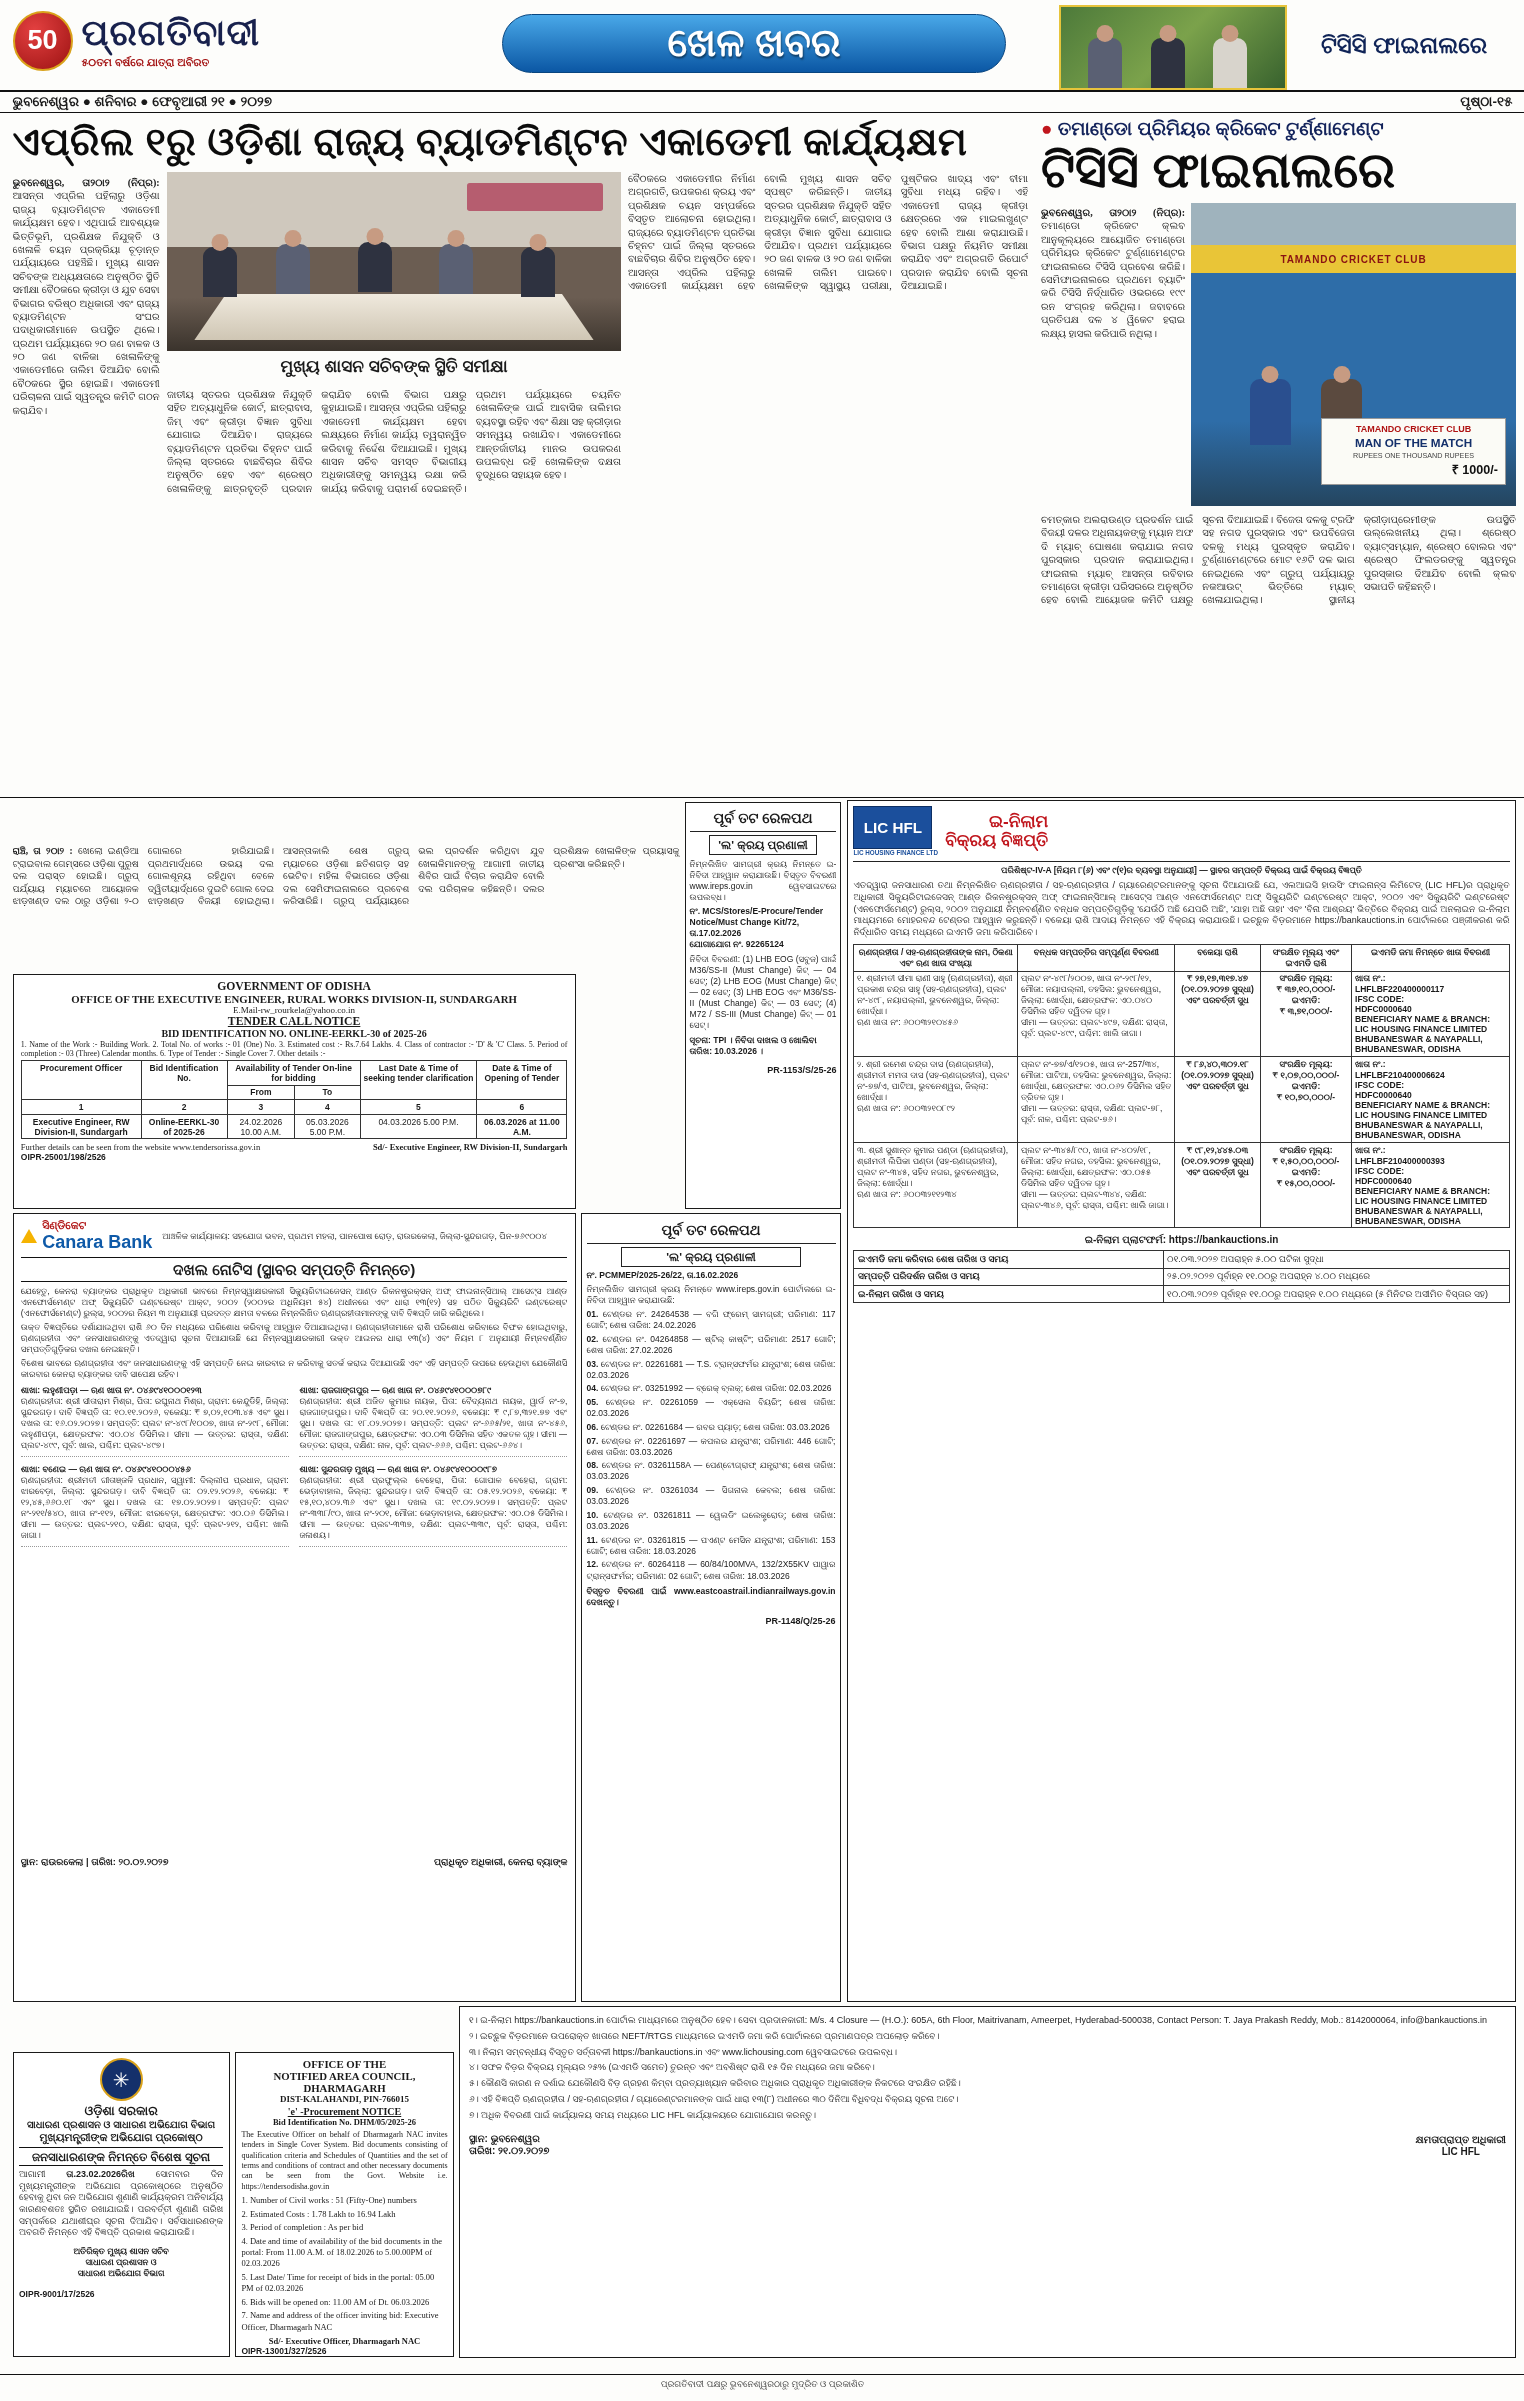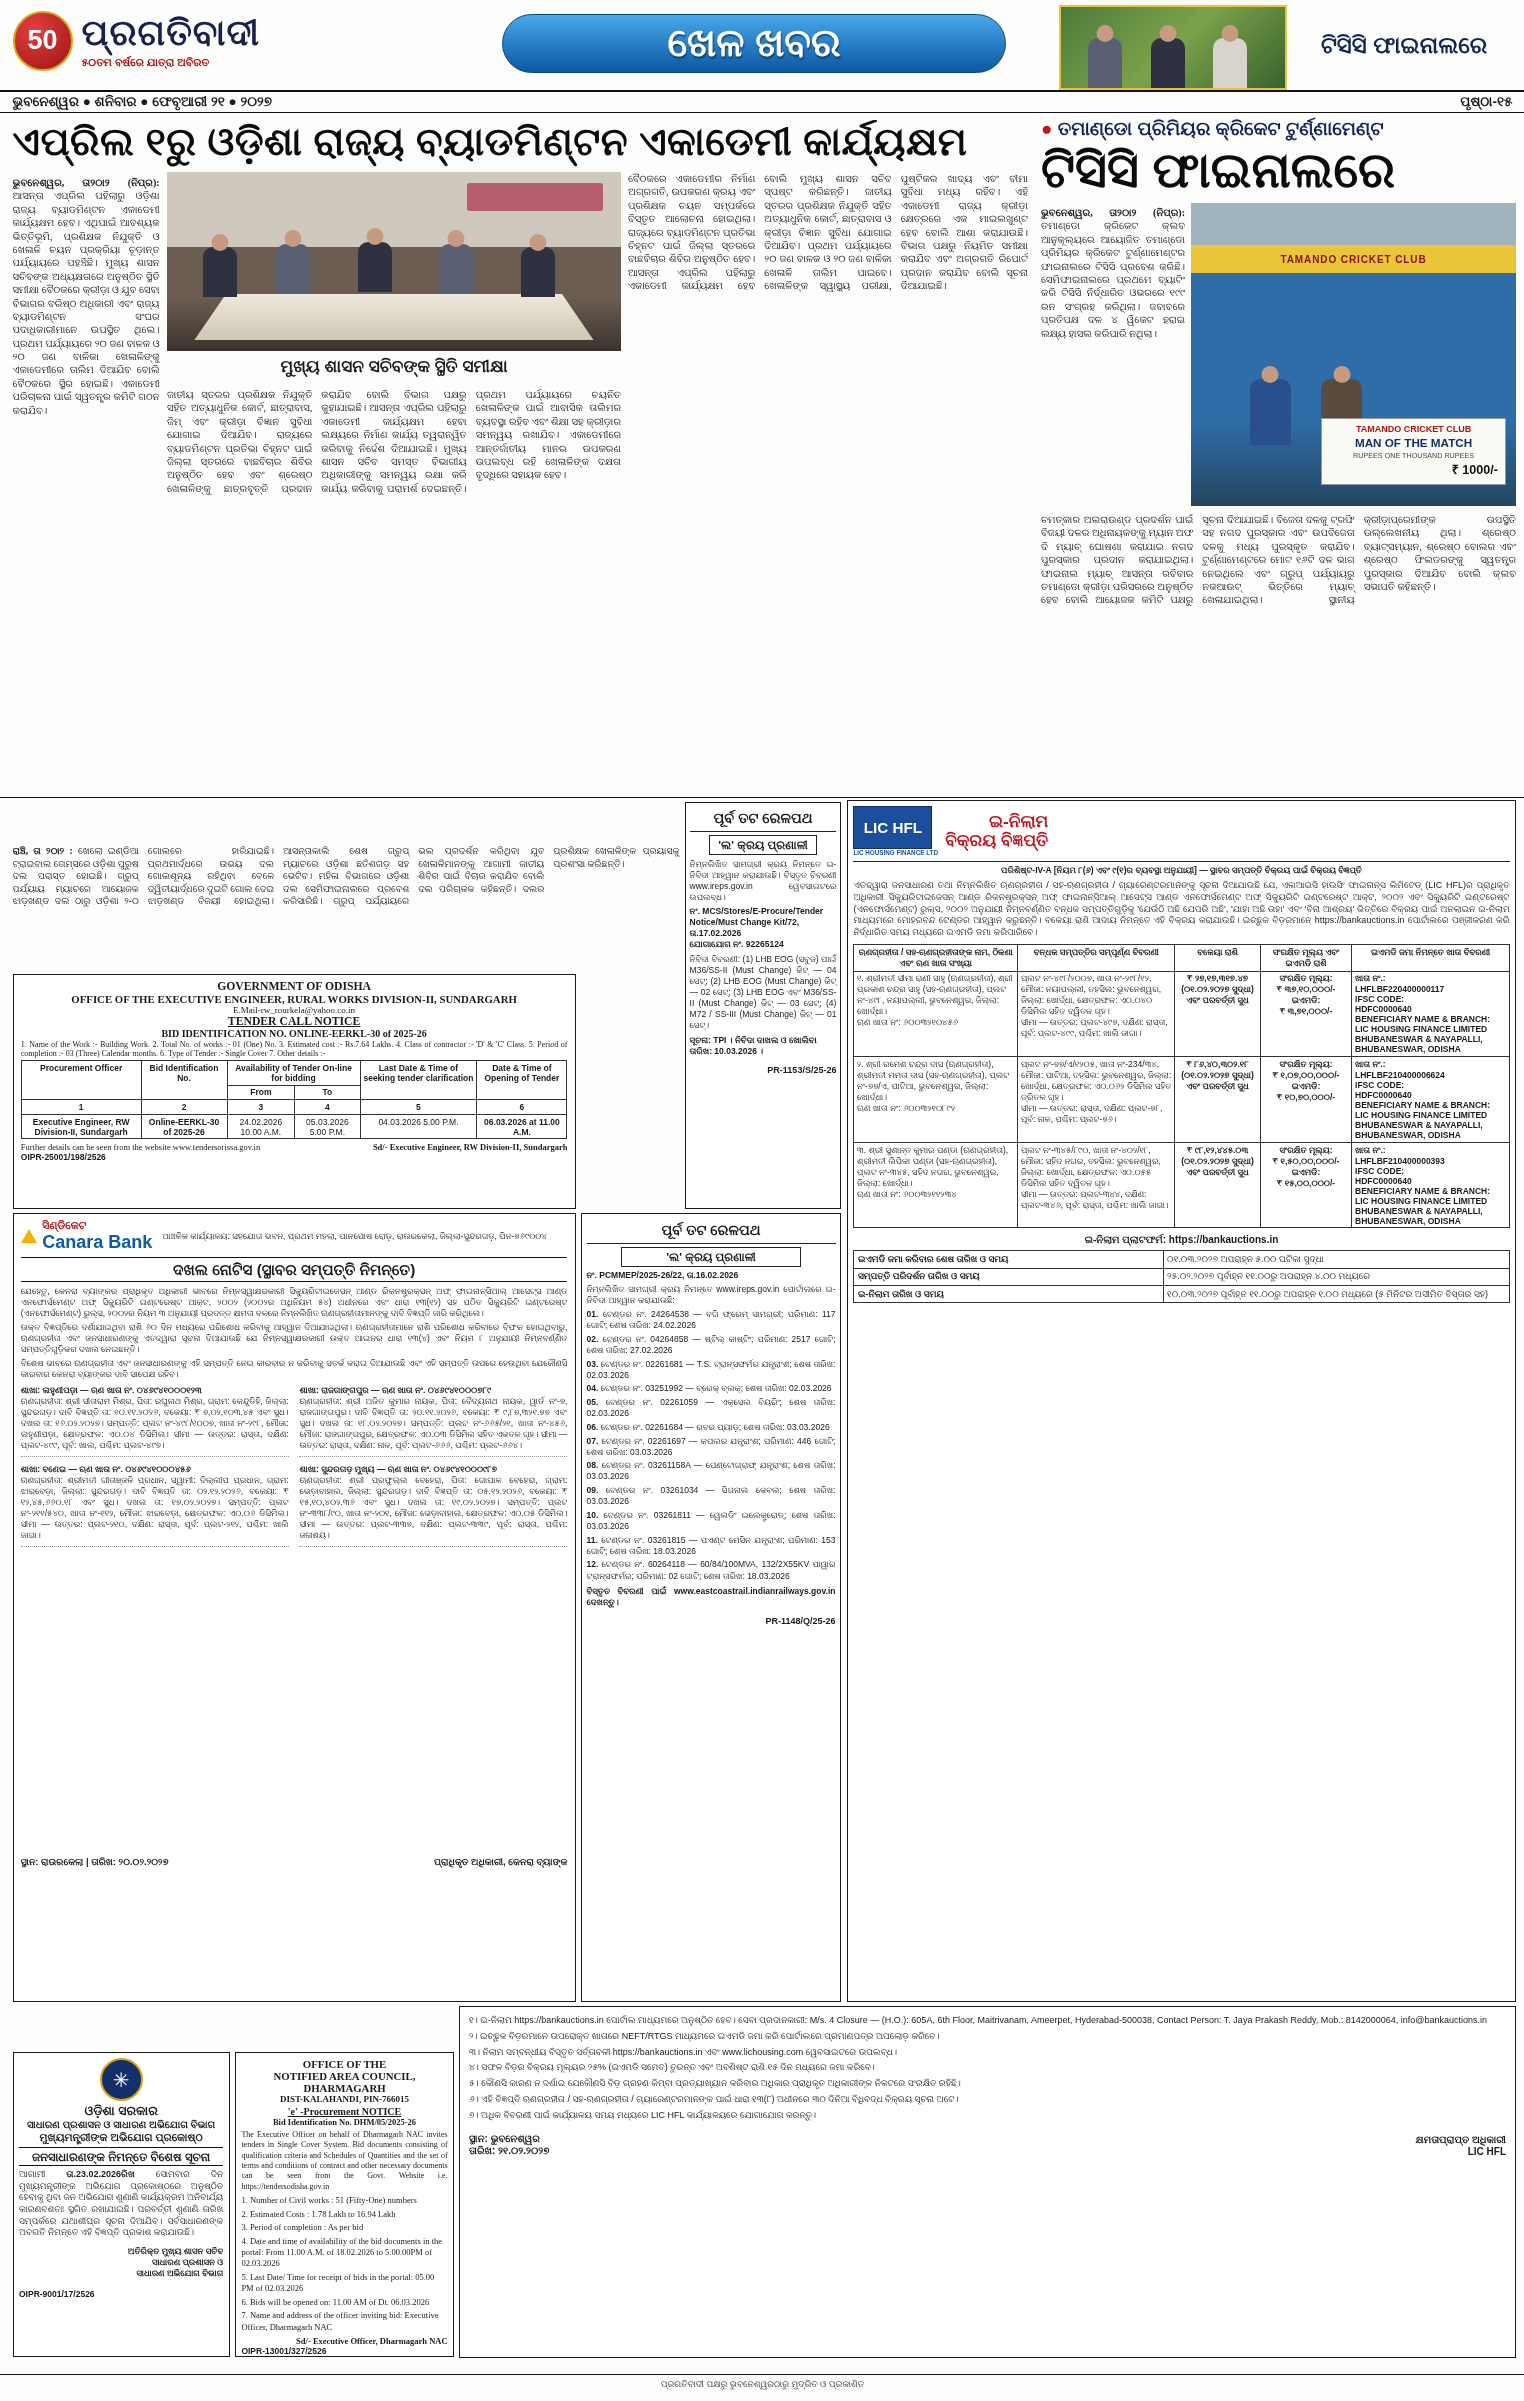--- a/index.html
+++ b/index.html
@@ -83,21 +83,21 @@
   .lic-title{font:bold 20.6px "Liberation Sans",sans-serif;color:#0d1b4d;}
   .lic-red{color:#c0161d;font:bold 17px "Liberation Sans",sans-serif;text-align:right;line-height:1.15;}
   .sched-row{display:flex;border:0.9px solid #333;border-top:none;font-size:9px;}
   .sched-row .lb{flex:0 0 46%;border-right:0.9px solid #333;padding:2.7px 3.6px;font-weight:bold;}
   .sched-row .vl{flex:1;padding:2.7px 3.6px;}
   .note{font-size:9px;line-height:1.35;text-align:justify;margin-bottom:3.6px;}
   .nac-li{font-size:8.5px;line-height:1.3;margin-bottom:2.7px;text-align:left;}
   .emblem{width:39px;height:39px;border-radius:50%;background:#14306b;border:2.7px solid #d9a21b;color:#fff;
           display:flex;align-items:center;justify-content:center;font-size:20px;margin:0 auto;}
   .oipr{font:bold 8.5px "Liberation Sans",sans-serif;}
-  .sig{font-weight:bold;text-align:right;}
+  .sig{font-weight:bold;text-align:center;}
   .divider{border-top:1.8px solid #111;}
   .footer-line{border-top:1.3px solid #111;font-size:9px;text-align:center;padding-top:3.6px;
                font-family:"Liberation Sans",sans-serif;color:#333;}
 </style>
 </head>
 <body>
 
 <div class="page">
 
   <div class="abs brand-wrap" style="left:12.6px;top:10.8px;">
@@ -222,21 +222,21 @@
 LHFLBF220400000117
 IFSC CODE:
 HDFC0000640
 BENEFICIARY NAME &amp; BRANCH:
 LIC HOUSING FINANCE LIMITED BHUBANESWAR &amp; NAYAPALLI, BHUBANESWAR, ODISHA</td>
           </tr>
 
           <tr>
             <td class="l pre">୨. ଶ୍ରୀ ରମେଶ ଚନ୍ଦ୍ର ଦାସ (ଋଣଗ୍ରହୀତା), ଶ୍ରୀମତୀ ମମତା ଦାସ (ସହ-ଋଣଗ୍ରହୀତା), ପ୍ଲଟ ନଂ-୭୭/ଏ, ପାଟିଆ, ଭୁବନେଶ୍ୱର, ଜିଲ୍ଲା: ଖୋର୍ଦ୍ଧା।
 ଋଣ ଖାତା ନଂ: ୬୦୦୩୨୧୦୮୯୨</td>
-            <td class="l pre">ପ୍ଲଟ ନଂ-୭୭/ଏ/୧୨୦୫, ଖାତା ନଂ-234/୩୪, ମୌଜା: ପାଟିଆ, ତହସିଲ: ଭୁବନେଶ୍ୱର, ଜିଲ୍ଲା: ଖୋର୍ଦ୍ଧା, କ୍ଷେତ୍ରଫଳ: ଏ୦.୦୬୨ ଡିସିମିଲ ସହିତ ତ୍ରିତଳ ଗୃହ।
+            <td class="l pre">ପ୍ଲଟ ନଂ-୭୭/ଏ/୧୨୦୫, ଖାତା ନଂ-257/୩୪, ମୌଜା: ପାଟିଆ, ତହସିଲ: ଭୁବନେଶ୍ୱର, ଜିଲ୍ଲା: ଖୋର୍ଦ୍ଧା, କ୍ଷେତ୍ରଫଳ: ଏ୦.୦୬୨ ଡିସିମିଲ ସହିତ ତ୍ରିତଳ ଗୃହ।
 ସୀମା — ଉତ୍ତର: ରାସ୍ତା, ଦକ୍ଷିଣ: ପ୍ଲଟ-୭୮, ପୂର୍ବ: ନାଳ, ପଶ୍ଚିମ: ପ୍ଲଟ-୭୬।</td>
             <td class="pre b">₹ ୮୬,୪୦,୩୦୨.୧୮
 (୦୧.୦୨.୨୦୨୭ ସୁଦ୍ଧା) ଏବଂ ପରବର୍ତ୍ତୀ ସୁଧ</td>
             <td class="pre b">ସଂରକ୍ଷିତ ମୂଲ୍ୟ:
 ₹ ୧,୦୭,୦୦,୦୦୦/-
 ଇଏମଡି:
 ₹ ୧୦,୭୦,୦୦୦/-</td>
             <td class="pre b" style="text-align:left;">ଖାତା ନଂ.:
 LHFLBF210400006624
 IFSC CODE:

